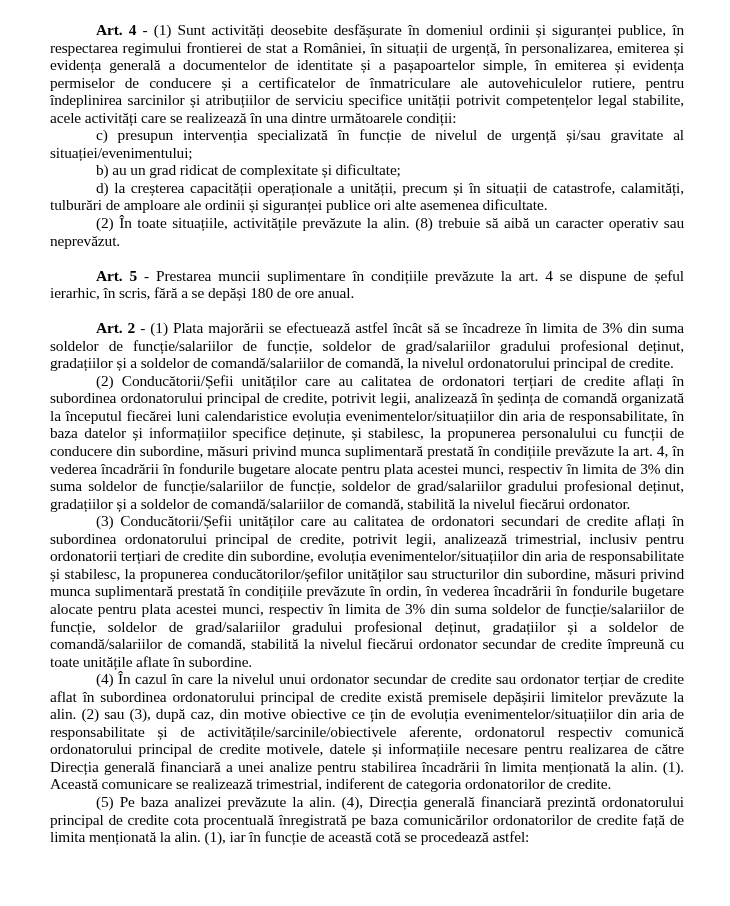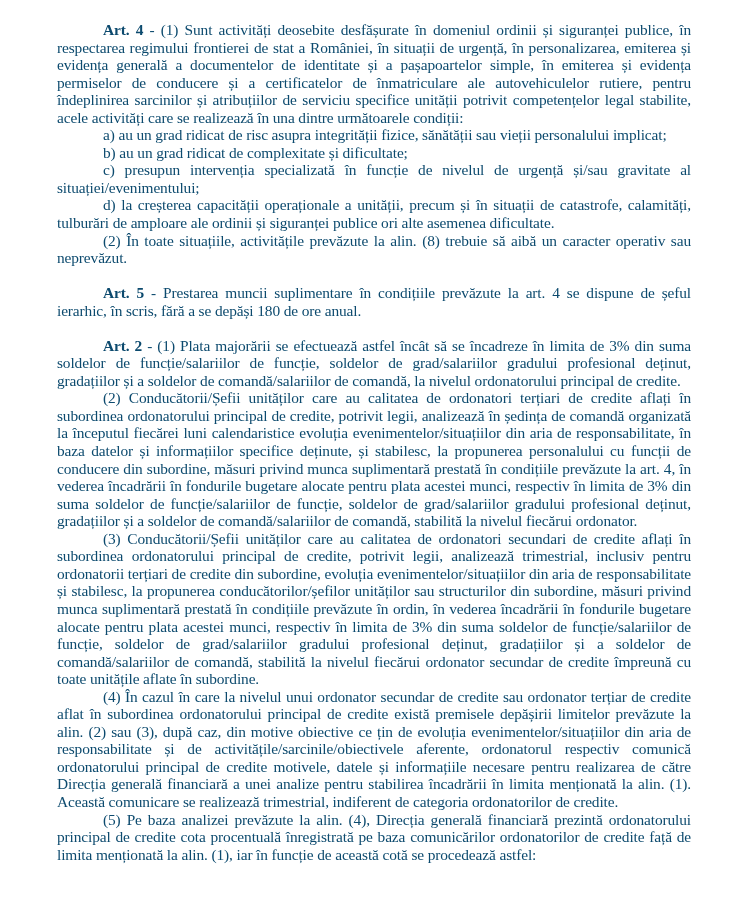--- a/index.html
+++ b/index.html
@@ -8,27 +8,27 @@
     background: #ffffff;
   }
   body {
     width: 730px;
     height: 906px;
     overflow: hidden;
     position: relative;
   }
   .page {
     position: absolute;
-    left: 57px;
+    left: 50px;
     top: 21px;
     width: 634px;
     font-family: "Liberation Serif", serif;
     font-size: 15.4px;
     line-height: 17.55px;
-    color: #0c4a6e;
+    color: #000000;
     letter-spacing: -0.12px;
   }
   .para {
     margin: 0;
     text-align: justify;
     text-indent: 46px;
   }
   .gap {
     height: 17.5px;
   }
@@ -36,23 +36,22 @@
     font-weight: bold;
   }
 </style>
 </head>
 <body>
 
 <div class="page">
 
   <section>
     <p class="para"><span class="art-label">Art. 4</span><span> - (1) Sunt activități deosebite desfășurate în domeniul ordinii și siguranței publice, în respectarea regimului frontierei de stat a României, în situații de urgență, în personalizarea, emiterea și evidența generală a documentelor de identitate și a pașapoartelor simple, în emiterea și evidența permiselor de conducere și a certificatelor de înmatriculare ale autovehiculelor rutiere, pentru îndeplinirea sarcinilor și atribuțiilor de serviciu specifice unității potrivit competențelor legal stabilite, acele activități care se realizează în una dintre următoarele condiții:</span></p>
-    <p class="para">a) au un grad ridicat de risc asupra integrității fizice, sănătății sau vieții personalului implicat;</p>
+    <p class="para">c) presupun intervenția specializată în funcție de nivelul de urgență și/sau gravitate al situației/evenimentului;</p>
     <p class="para">b) au un grad ridicat de complexitate și dificultate;</p>
-    <p class="para">c) presupun intervenția specializată în funcție de nivelul de urgență și/sau gravitate al situației/evenimentului;</p>
     <p class="para">d) la creșterea capacității operaționale a unității, precum și în situații de catastrofe, calamități, tulburări de amploare ale ordinii și siguranței publice ori alte asemenea dificultate.</p>
     <p class="para">(2) În toate situațiile, activitățile prevăzute la alin. (8) trebuie să aibă un caracter operativ sau neprevăzut.</p>
   </section>
 
   <div class="gap"></div>
 
   <section>
     <p class="para"><span class="art-label">Art. 5</span><span> - Prestarea muncii suplimentare în condițiile prevăzute la art. 4 se dispune de șeful ierarhic, în scris, fără a se depăși 180 de ore anual.</span></p>
   </section>
 

